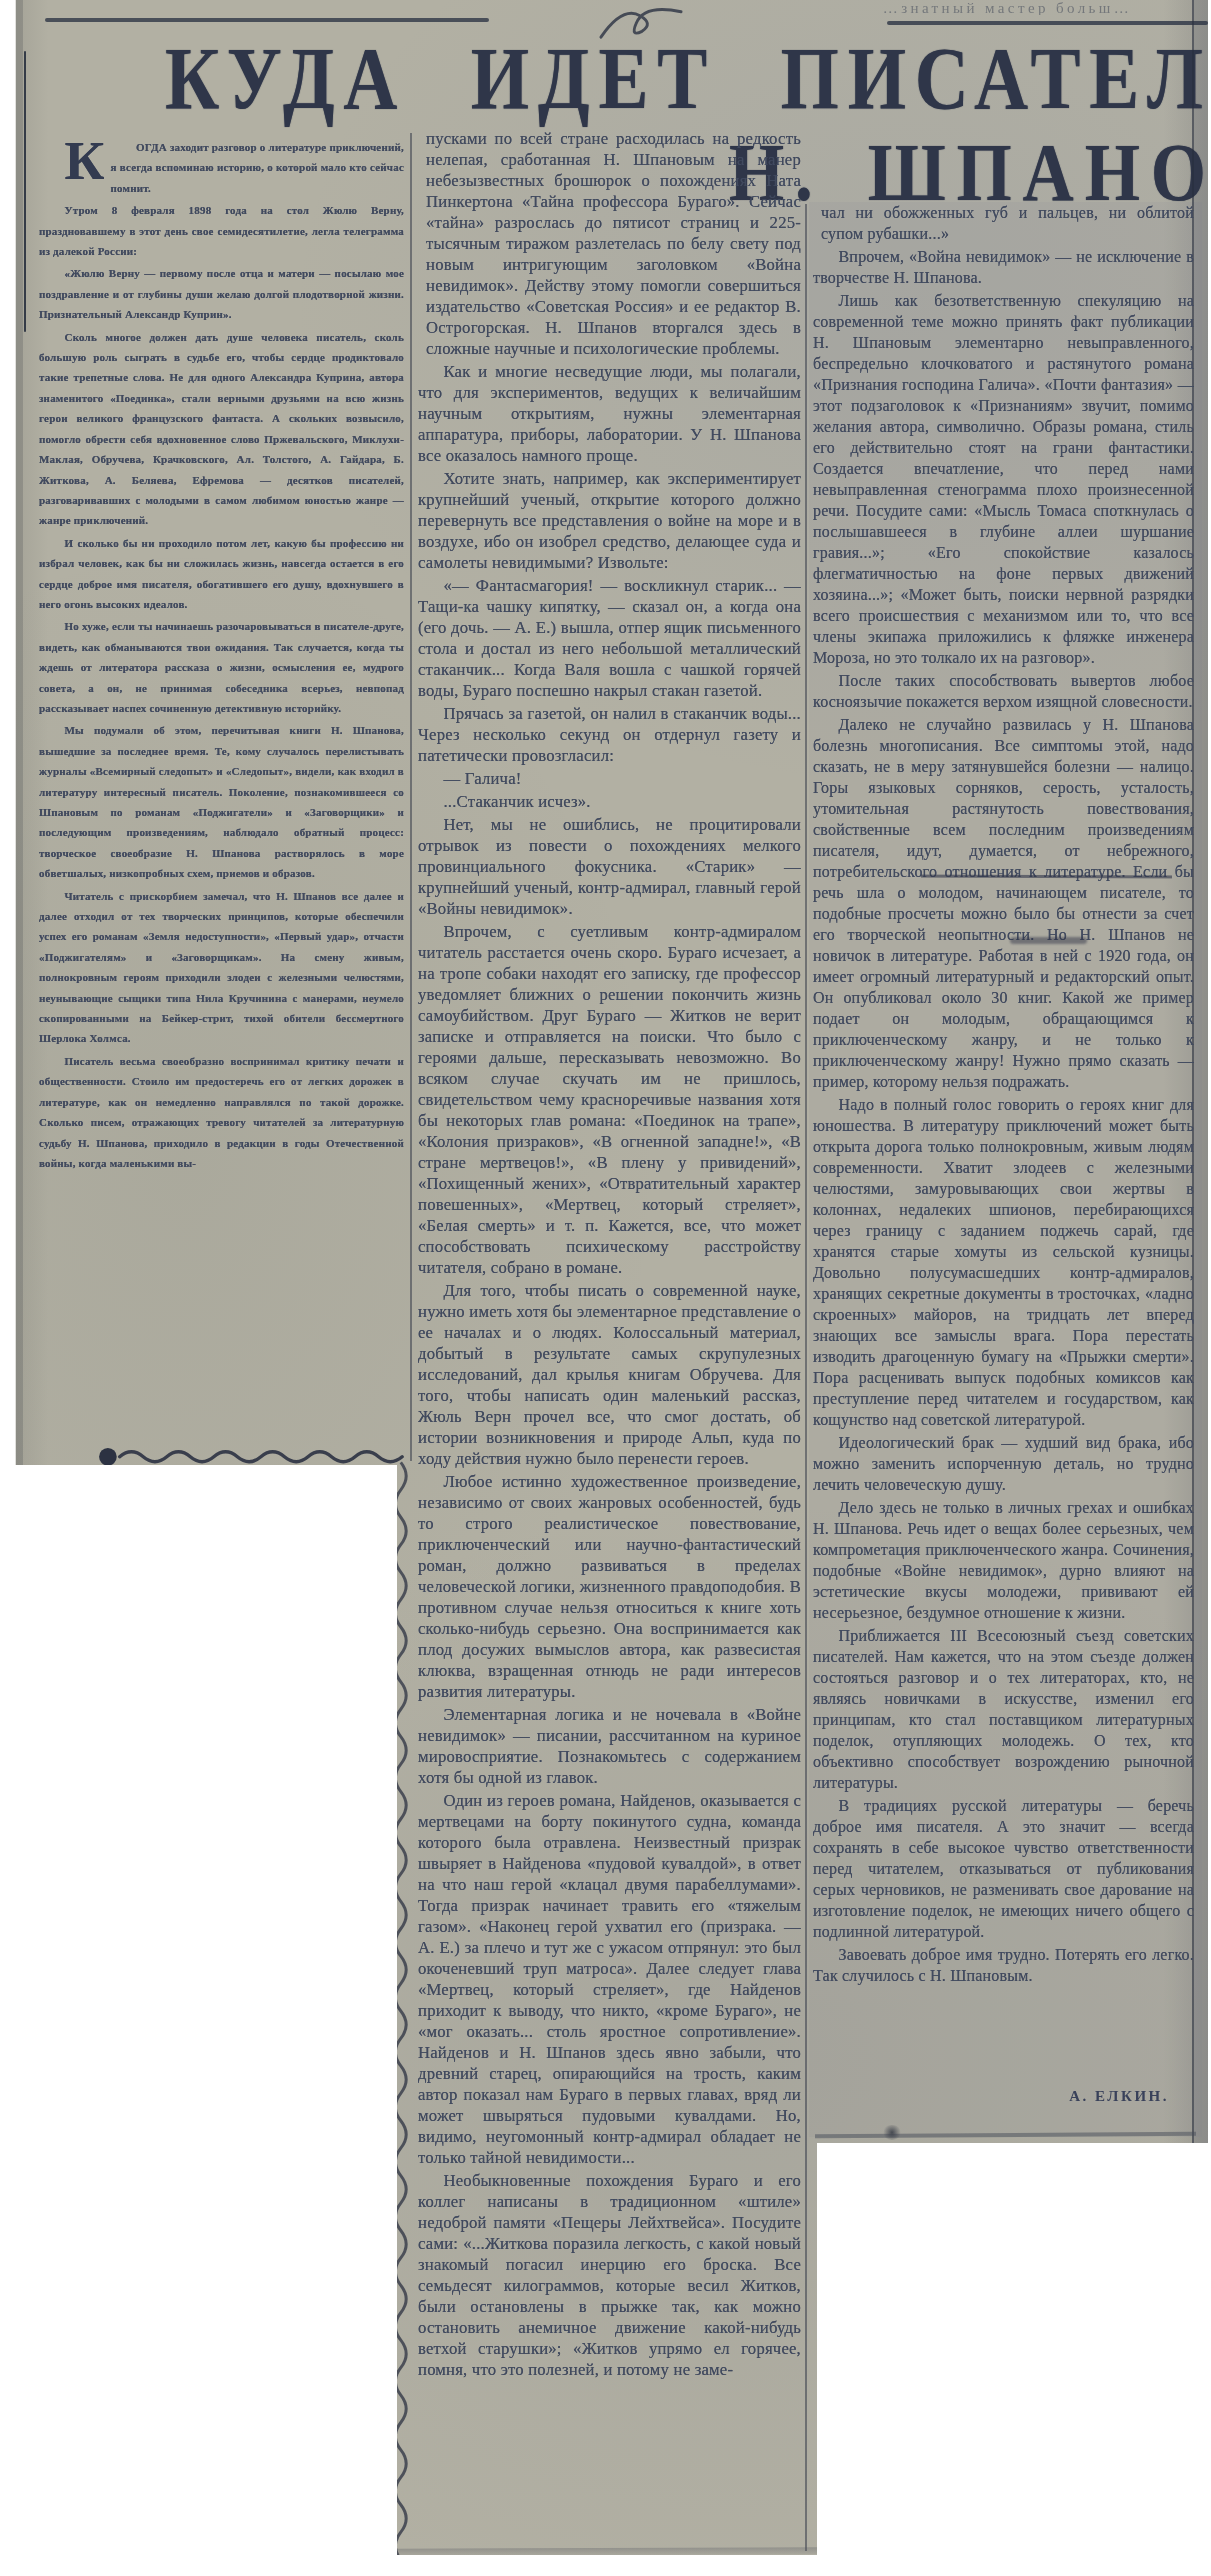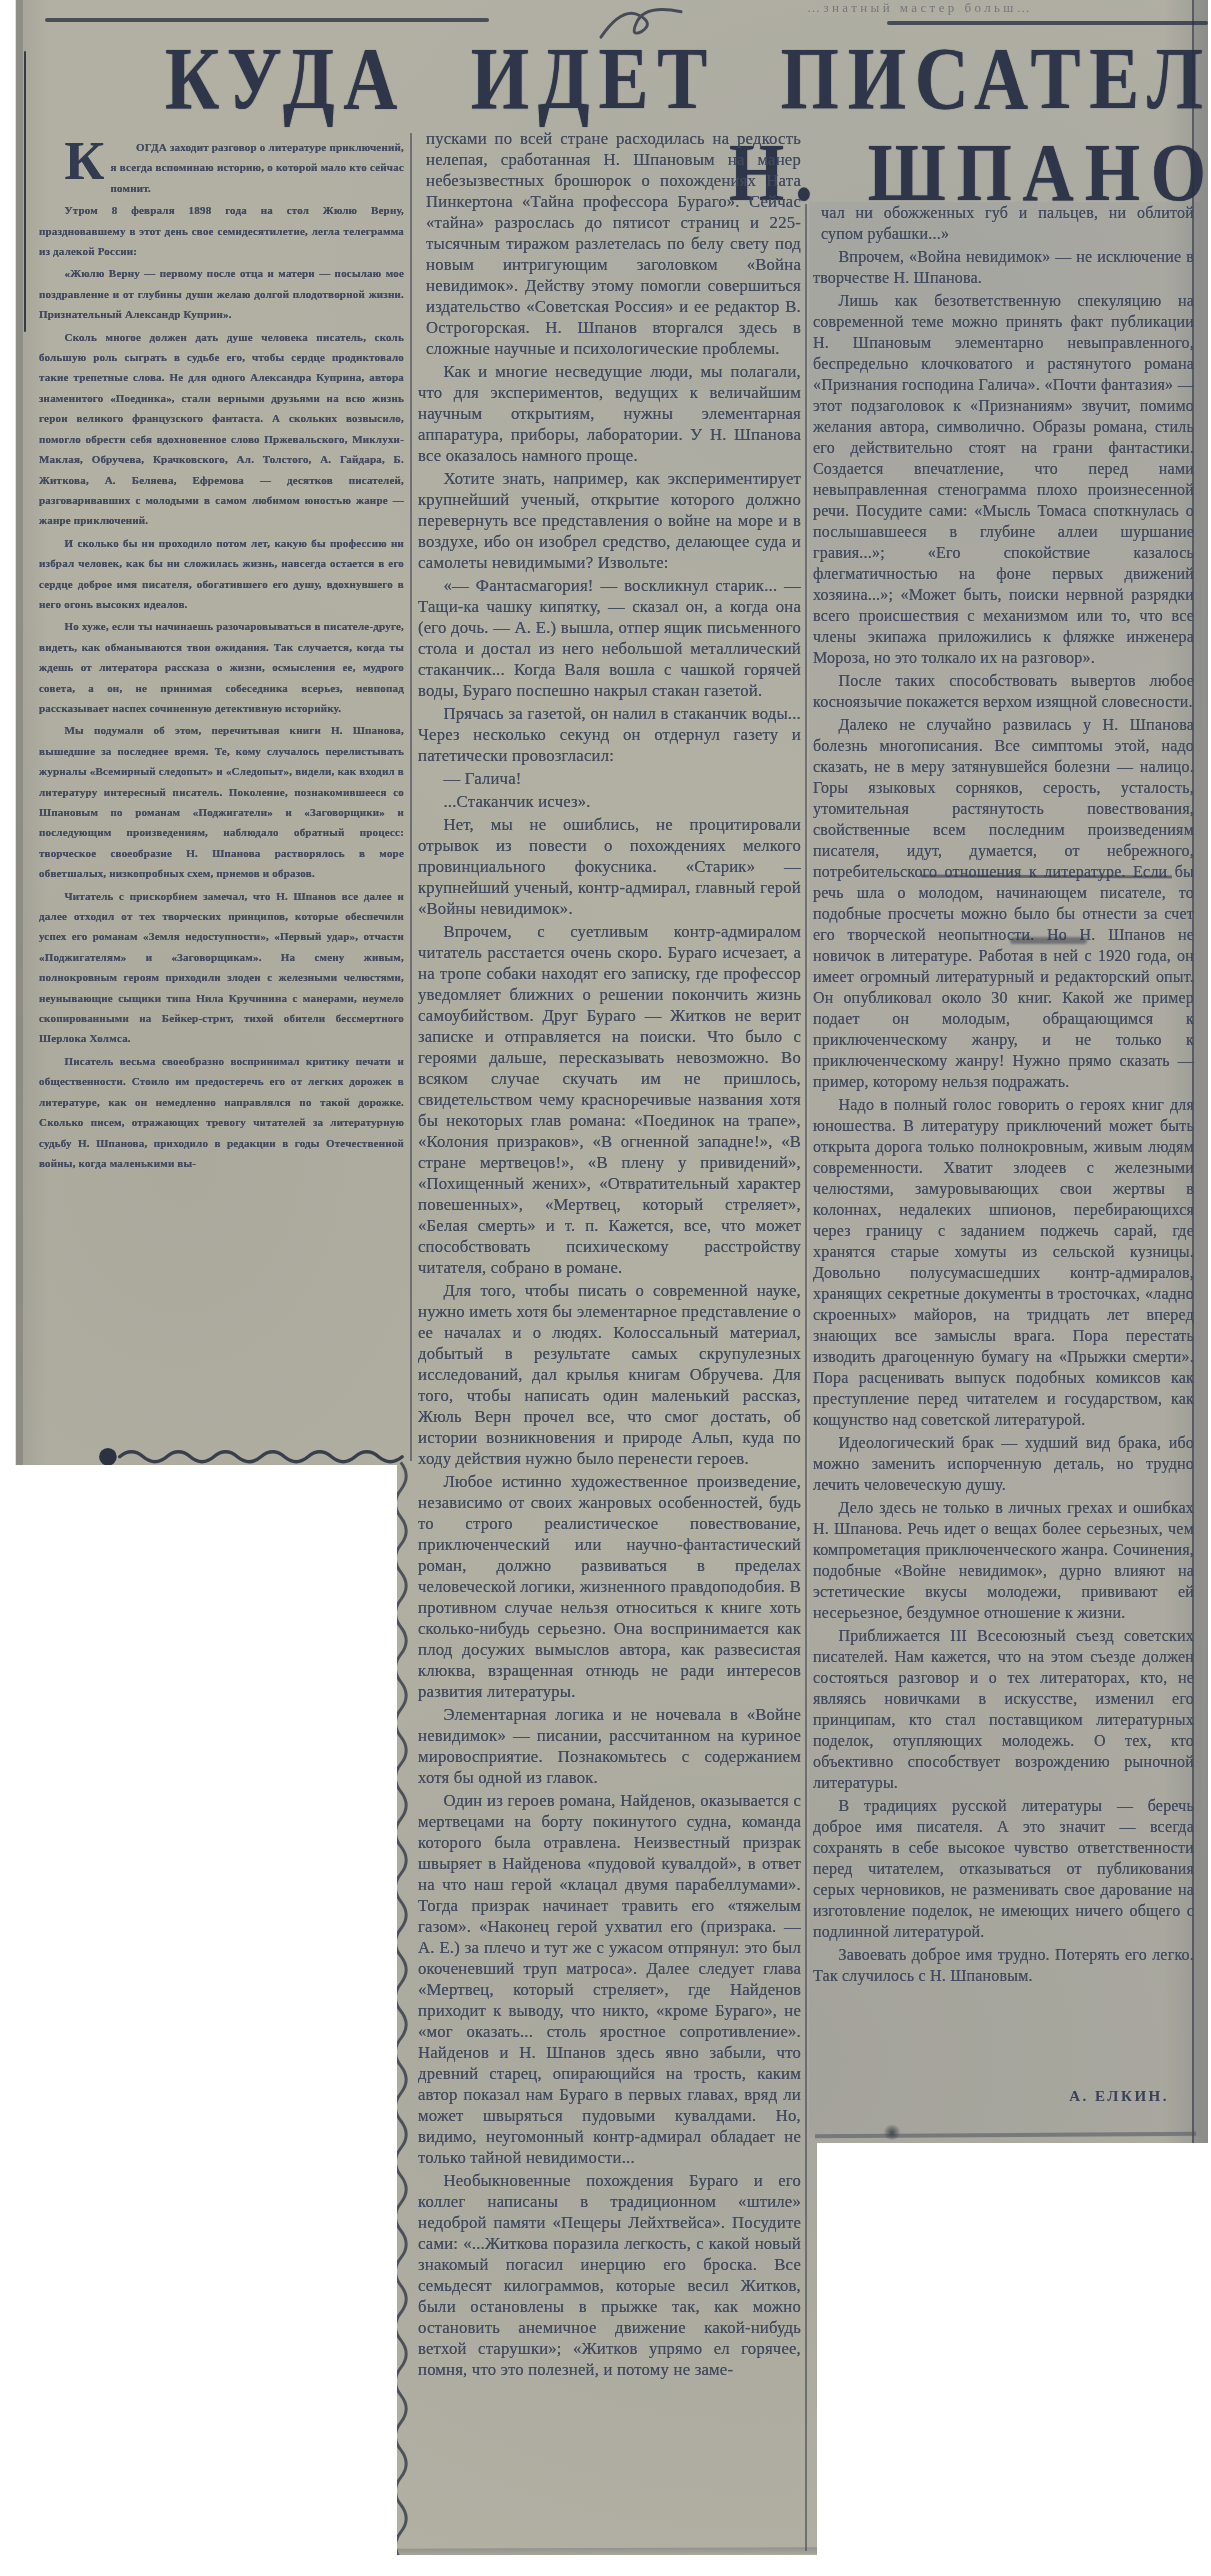--- a/index.html
+++ b/index.html
@@ -30,21 +30,21 @@
   #ruleA{left:45px;top:17.7px;width:444px;height:3.9px;opacity:.78;}
   #ruleB{left:887px;top:20.6px;width:321px;height:4.9px;opacity:.8;}
   #left-rule{left:23.6px;top:51px;width:2.9px;height:281px;opacity:.85;background:#202838;}
   .vdiv{position:absolute;width:2px;background:rgba(44,50,66,.5);}
   #vdiv1{left:410px;top:133px;height:1328px;}
   #vdiv2{left:805px;top:204px;height:2347px;}
   #vdiv3{left:1192px;top:0;height:2143px;background:rgba(40,46,62,.6);}
   #right-sliver{position:absolute;left:1194px;top:0;width:13.7px;height:2143px;background:rgba(90,95,108,.22);}
   #left-sliver{position:absolute;left:15.7px;top:0;width:6.9px;height:1465px;background:rgba(70,74,80,.25);}
   #top-fragment{position:absolute;left:807px;top:0;width:401px;height:14.7px;overflow:hidden;
-      font-size:13px;letter-spacing:3.4px;opacity:.5;filter:blur(0.5px);color:#3a4254;}
+      font-size:15px;letter-spacing:3.4px;opacity:.5;filter:blur(0.5px);color:#3a4254;text-align:center;}
   #signature{position:absolute;left:982px;top:2088px;width:187px;text-align:right;
       font-weight:bold;font-size:15px;letter-spacing:2.5px;color:#39415a;}
   .edge{position:absolute;background:rgba(70,75,88,.5);}
   #edge-col3-bottom{left:815px;top:2133px;width:381px;height:3.9px;transform:rotate(-.35deg);}
   #edge-col2-bottom{left:395px;top:2548px;width:424px;height:6.9px;opacity:.55;
       background:linear-gradient(180deg,rgba(75,78,88,.55),rgba(120,120,125,.25));transform:rotate(-.2deg);}
   #smudge1{position:absolute;left:882px;top:2125px;width:19.6px;height:14.7px;border-radius:50%;
       background:radial-gradient(circle,rgba(45,50,62,.8),rgba(45,50,62,0) 70%);}
   #pencil-underline{position:absolute;left:921px;top:875px;width:251px;height:2.9px;
       background:rgba(48,54,74,.6);transform:rotate(.2deg);filter:blur(0.4px);}

